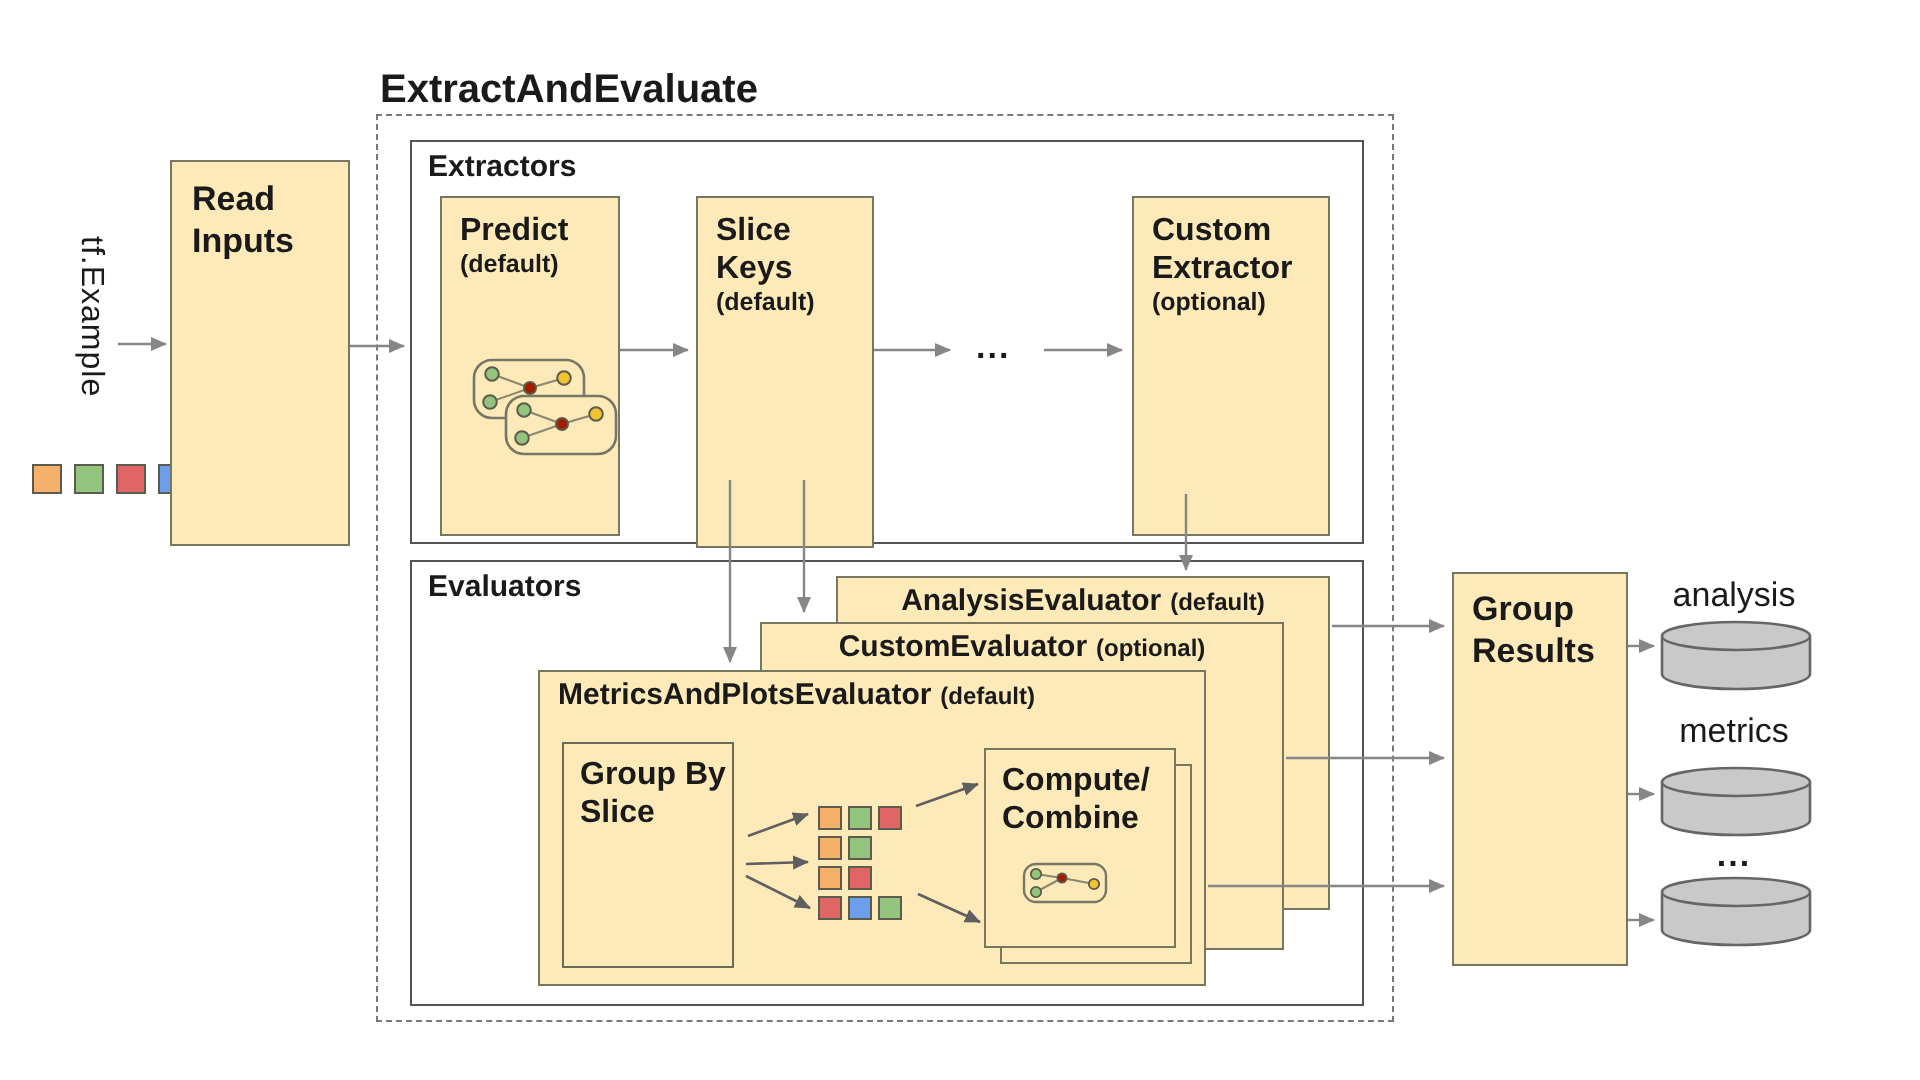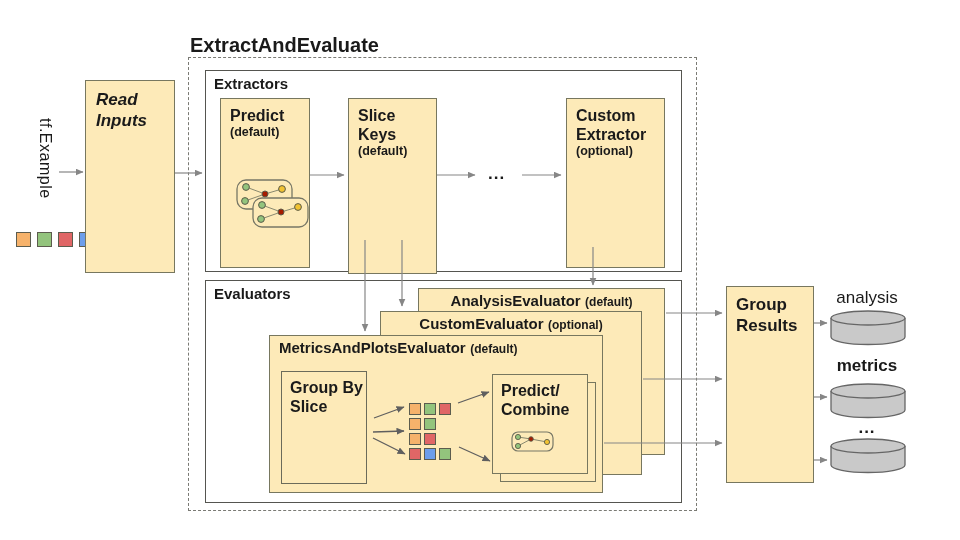--- a/index.html
+++ b/index.html
@@ -34,21 +34,21 @@
 
   <div class="abs vert" style="left:36px;top:118px;height:110px;">tf.Example</div>
   <div class="abs" style="left:16px;top:232px;display:flex;gap:6px;">
       <span class="in-sq" style="background: rgb(246, 178, 107);"></span>
       <span class="in-sq" style="background: rgb(147, 196, 125);"></span>
       <span class="in-sq" style="background: rgb(224, 102, 102);"></span>
       <span class="in-sq" style="background: rgb(109, 158, 235);"></span>
     </div>
 
   <div class="ybox" style="left:85px;top:80px;width:90px;height:193px;">
-    <span class="bigname" style="padding:8px 4px 0 10px;font-style:italic;">Read Inputs</span>
+    <span class="bigname" style="padding:8px 4px 0 10px;">Read Inputs</span>
   </div>
 
   <div class="abs diagtitle" style="left:190px;top:34px;">ExtractAndEvaluate</div>
   <div class="dashedbox" style="left:188px;top:57px;width:509px;height:454px;"></div>
 
   <div class="cbox" style="left:205px;top:70px;width:477px;height:202px;">
     <span class="contlabel" style="left:8px;top:4px;">Extractors</span>
   </div>
 
   <div class="ybox" style="left:220px;top:98px;width:90px;height:170px;">
@@ -143,21 +143,21 @@
       <div class="sq-row">
         <span class="sq" style="background: rgb(224, 102, 102);"></span>
         <span class="sq" style="background: rgb(109, 158, 235);"></span>
         <span class="sq" style="background: rgb(147, 196, 125);"></span>
       </div>
     </div>
 
   <div class="ybox" style="left:500px;top:382px;width:96px;height:100px;"></div>
   <div class="ybox" style="left:492px;top:374px;width:96px;height:100px;">
     <div style="padding:6px 0 0 8px;">
-      <span class="name">Predict/</span>
+      <span class="name">Compute/</span>
       <span class="name">Combine</span>
     </div>
   </div>
   <svg class="abs" style="left:511px;top:431px;" width="44" height="22" viewBox="0 0 44 22">
     <rect x="1" y="1" width="41" height="19" rx="6" style="fill:var(--box-fill,#fdeab8);stroke:var(--icon-border,#777766);stroke-width:1.2"></rect>
     <line x1="7" y1="6" x2="20" y2="8" style="stroke:#88886f;stroke-width:1"></line>
     <line x1="7" y1="15" x2="20" y2="8" style="stroke:#88886f;stroke-width:1"></line>
     <line x1="20" y1="8" x2="36" y2="11" style="stroke:#88886f;stroke-width:1"></line>
     <circle cx="7" cy="6" r="2.6" style="fill:var(--icon-green,#93c47d);stroke:#5b5b4a;stroke-width:0.9"></circle>
     <circle cx="7" cy="15" r="2.6" style="fill:var(--icon-green,#93c47d);stroke:#5b5b4a;stroke-width:0.9"></circle>
@@ -168,21 +168,21 @@
   <div class="ybox" style="left:726px;top:286px;width:88px;height:197px;">
     <span class="bigname" style="padding:7px 4px 0 9px;">Group Results</span>
   </div>
 
   <span class="abs cyl-label" style="left:828px;top:288px;width:78px;">analysis</span>
   <svg class="abs" style="left:830px;top:310px;" width="76" height="36" viewBox="0 0 76 36">
     <path d="M1,8 v19 a37,7.5 0 0 0 74,0 v-19" style="fill:var(--cylinder-fill,#c9c9c9);stroke:var(--cylinder-border,#666);stroke-width:1.3"></path>
     <ellipse cx="38" cy="8" rx="37" ry="7" style="fill:var(--cylinder-fill,#c9c9c9);stroke:var(--cylinder-border,#666);stroke-width:1.3"></ellipse>
   </svg>
 
-  <span class="abs cyl-label" style="left:828px;top:356px;width:78px;font-weight:bold;">metrics</span>
+  <span class="abs cyl-label" style="left:828px;top:356px;width:78px;">metrics</span>
   <svg class="abs" style="left:830px;top:383px;" width="76" height="36" viewBox="0 0 76 36">
     <path d="M1,8 v19 a37,7.5 0 0 0 74,0 v-19" style="fill:var(--cylinder-fill,#c9c9c9);stroke:var(--cylinder-border,#666);stroke-width:1.3"></path>
     <ellipse cx="38" cy="8" rx="37" ry="7" style="fill:var(--cylinder-fill,#c9c9c9);stroke:var(--cylinder-border,#666);stroke-width:1.3"></ellipse>
   </svg>
 
   <span class="abs cyl-label dots" style="left:828px;top:418px;width:78px;">...</span>
   <svg class="abs" style="left:830px;top:438px;" width="76" height="36" viewBox="0 0 76 36">
     <path d="M1,8 v19 a37,7.5 0 0 0 74,0 v-19" style="fill:var(--cylinder-fill,#c9c9c9);stroke:var(--cylinder-border,#666);stroke-width:1.3"></path>
     <ellipse cx="38" cy="8" rx="37" ry="7" style="fill:var(--cylinder-fill,#c9c9c9);stroke:var(--cylinder-border,#666);stroke-width:1.3"></ellipse>
   </svg>

